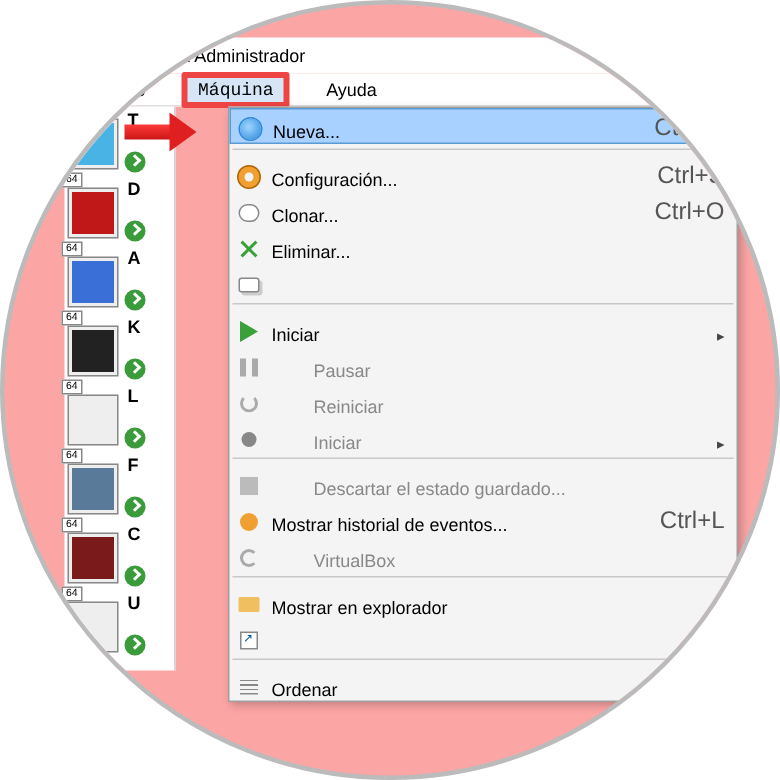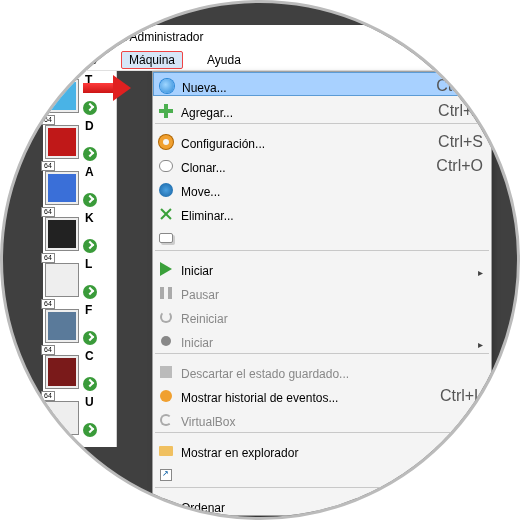--- a/index.html
+++ b/index.html
@@ -1,39 +1,39 @@
 <!DOCTYPE html>
 <html><head>
 <meta charset="utf-8">
 <style>
   * { box-sizing: border-box; margin: 0; padding: 0; }
   body { font-family: "Segoe UI", Tahoma, sans-serif; font-size: 12px; background: #fff; width: 520px; height: 520px; overflow: hidden; }
-  .circle-mask { width: 520px; height: 520px; border-radius: 50%; border: 3px solid #bbb; overflow: hidden; position: relative; background: #404040; }
+  .circle-mask { width: 520px; height: 520px; border-radius: 50%; border: 3px solid #bbb; overflow: hidden; position: relative; background: #fca5a5; }
   .window { position: absolute; top: 22px; left: 40px; width: 480px; }
   .titlebar { height: 24px; display: flex; align-items: center; padding: 0 6px; background: #fff; font-size: 12px; }
   .titlebar .title { margin-left: 2px; }
   .menubar { height: 22px; display: flex; align-items: center; padding: 0 6px; background: #fff; border-bottom: 1px solid #e0e0e0; }
   .menubar .menu-item { padding: 2px 8px; margin-right: 16px; cursor: default; }
-  .menubar .menu-item.open { border: 1px solid #ef4444; background: #d6e6f7; border-radius: 2px; padding: 1px 7px; }
+  .menubar .menu-item.open { border: 4px solid #ef4444; background: #d6e6f7; border-radius: 2px; padding: 1px 7px; font-family: Liberation Mono, monospace; }
   .content { display: flex; }
   .sidebar { width: 74px; padding: 4px 2px; border-right: 1px solid #d0d0d0; background: #fff; }
   .vm-item { position: relative; height: 42px; margin-bottom: 4px; display: flex; align-items: center; }
   .vm-thumb { width: 34px; height: 34px; border: 1px solid #888; background: #eee; position: relative; overflow: hidden; }
   .vm-thumb .inner { position: absolute; inset: 2px; }
   .vm-item .label { position: absolute; top: -2px; left: 40px; font-weight: bold; font-size: 12px; }
   .vm-item .state { position: absolute; bottom: 2px; left: 38px; width: 14px; height: 14px; border-radius: 50%; background: #3a9b3a; }
   .vm-item .state::after { content: ""; position: absolute; left: 4px; top: 3px; width: 4px; height: 4px; border: 2px solid #fff; border-left: none; border-bottom: none; transform: rotate(45deg); }
   .vm-badge { position: absolute; top: -6px; left: -4px; background: #fff; border: 1px solid #888; font-size: 7px; padding: 0 2px; line-height: 8px; }
   .arrow { position: absolute; top: 72px; left: 80px; width: 50px; height: 26px; z-index: 5; }
   .arrow .shaft { position: absolute; top: 8px; left: 0; width: 32px; height: 10px; background: linear-gradient(#ff3b3b,#cc1515); }
   .arrow .head { position: absolute; top: 0; left: 30px; width: 0; height: 0; border-left: 18px solid #e02020; border-top: 13px solid transparent; border-bottom: 13px solid transparent; }
   .dropdown { position: absolute; top: 68px; left: 149px; width: 340px; background: #f4f4f4; border: 1px solid #a0a0a0; box-shadow: 2px 2px 6px rgba(0,0,0,0.25); }
   .dropdown .mi { display: flex; align-items: flex-end; height: 24px; padding: 0 8px 0 4px; cursor: default; }
   .dropdown .mi.highlight { background: #a8d1ff; border: 1px solid #5b9bd5; height: 24px; }
-  .dropdown .mi.disabled { color: #888; }
+  .dropdown .mi.disabled { color: #888; gap: 28px; }
   .dropdown .icon { width: 18px; height: 18px; margin-right: 6px; display: flex; align-items: center; justify-content: center; }
   .dropdown .text { flex: 1; }
   .dropdown .shortcut { color: #555; margin-left: 8px; font-size: 16px; }
   .dropdown .sub { margin-left: 6px; color: #444; font-size: 10px; }
   .dropdown .sep { height: 1px; background: #c8c8c8; margin: 3px 2px; }
   .sun { width: 14px; height: 14px; border-radius: 50%; background: radial-gradient(circle at 40% 40%,#9fd6ff,#2b88d8); box-shadow: 0 0 0 1px #2b88d8; }
   .plus { width: 14px; height: 14px; position: relative; }
   .plus::before, .plus::after { content: ""; position: absolute; background: #4caf50; }
   .plus::before { left: 5px; top: 0; width: 4px; height: 14px; }
   .plus::after { top: 5px; left: 0; height: 4px; width: 14px; }
@@ -157,47 +157,34 @@
   </div>
 
   <div class="dropdown">
     <div class="mi highlight">
       <span class="icon">
           <span class="sun"></span>
         </span>
       <span class="text">Nueva...</span>
       <span class="shortcut">Ctrl+N</span>
     </div>
-    <div class="mi">
-      <span class="icon">
-          <span class="plus"></span>
-        </span>
-      <span class="text">Agregar...</span>
-      <span class="shortcut">Ctrl+A</span>
-    </div>
     <div class="sep"></div>
     <div class="mi">
       <span class="icon">
           <span class="gear"></span>
         </span>
       <span class="text">Configuración...</span>
       <span class="shortcut">Ctrl+S</span>
     </div>
     <div class="mi">
       <span class="icon">
           <span class="sheep"></span>
         </span>
       <span class="text">Clonar...</span>
       <span class="shortcut">Ctrl+O</span>
-    </div>
-    <div class="mi">
-      <span class="icon">
-          <span class="moveico"></span>
-        </span>
-      <span class="text">Move...</span>
     </div>
     <div class="mi">
       <span class="icon">
           <span class="xmark"></span>
         </span>
       <span class="text">Eliminar...</span>
     </div>
     <div class="mi">
       <span class="icon">
           <span class="group"></span>

